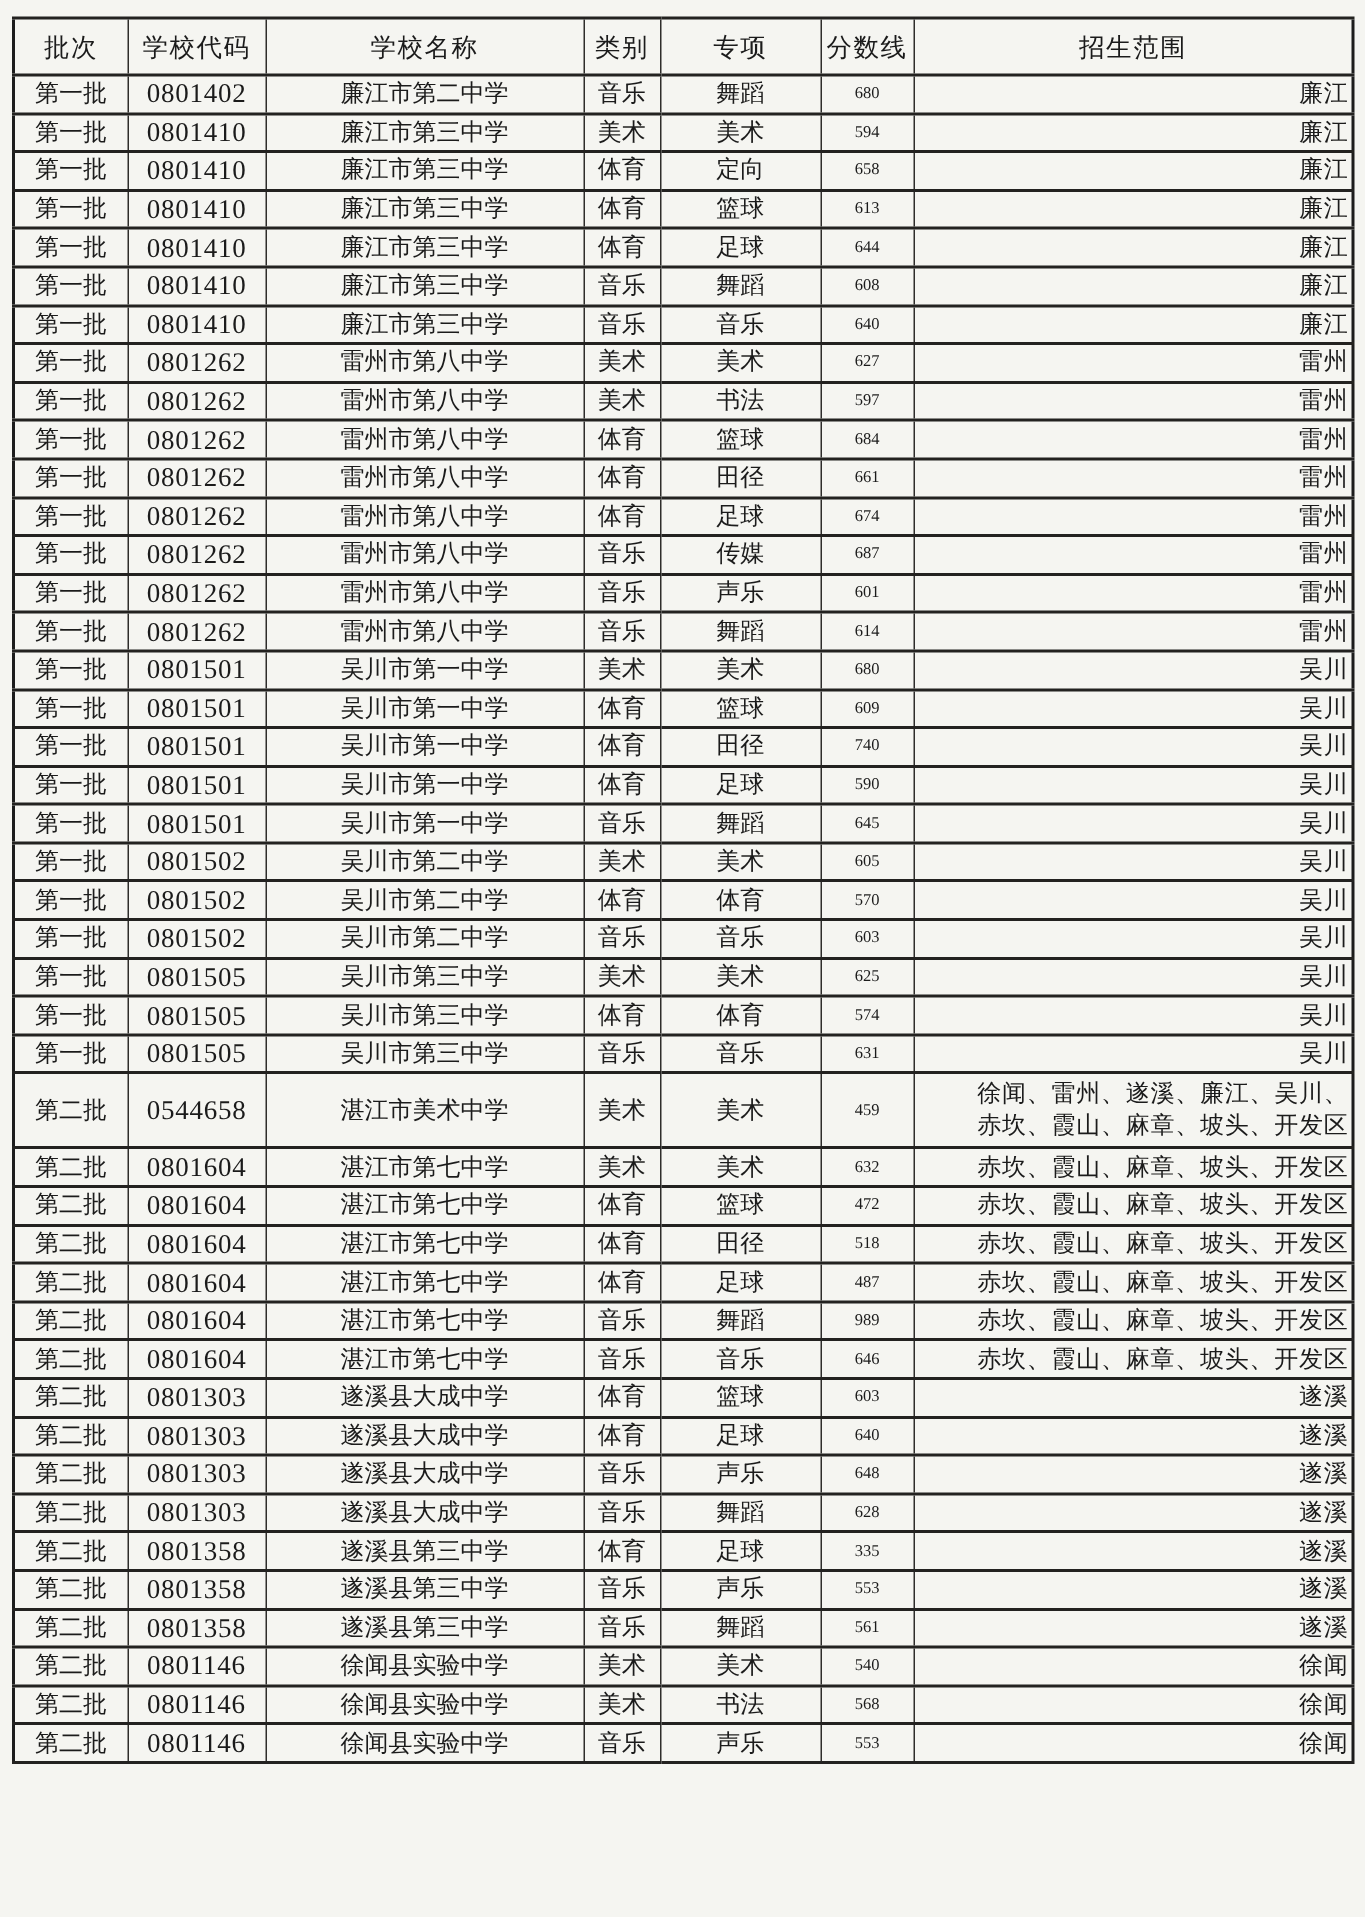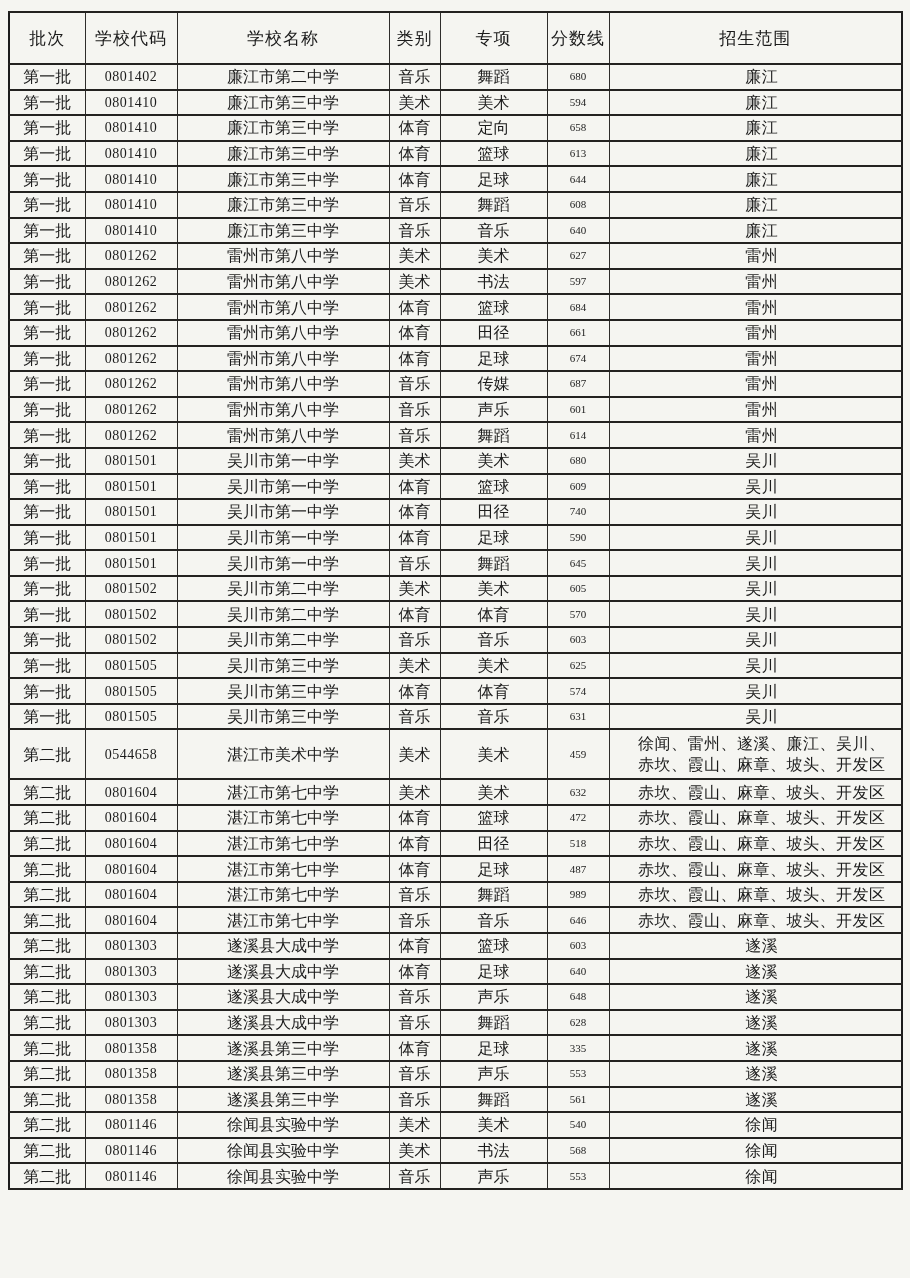--- a/index.html
+++ b/index.html
@@ -32,36 +32,36 @@
   col.c6 { width: 293px; }
   th, td {
     border-left: 1.5px solid #2e2d2b;
     border-right: 1.5px solid #2e2d2b;
     border-top: 2px solid #232220;
     border-bottom: 2px solid #232220;
     padding: 0 2px;
     overflow: hidden;
   }
   th {
-    height: 52px;
+    height: 38px;
     font-size: 17px;
     font-weight: normal;
     text-align: center;
     letter-spacing: 1px;
   }
   td {
     height: 25.6px;
     font-size: 16px;
     text-align: center;
     line-height: 21px;
   }
-  td.col-1 { font-size: 14px; letter-spacing: 0.5px; margin-left: 36px; }
+  td.col-1 { font-size: 18px; letter-spacing: 0.5px; margin-left: 36px; }
   td.col-5 { font-size: 11px; }
   td.col-6 {
-    text-align: center;
+    text-align: right;
     padding-left: 15px;
     white-space: pre-line;
     letter-spacing: 0.5px;
   }
   tbody tr:nth-child(27) td { height: 50px; }
 </style>
 </head>
 <body>
 
 <div class="page">

